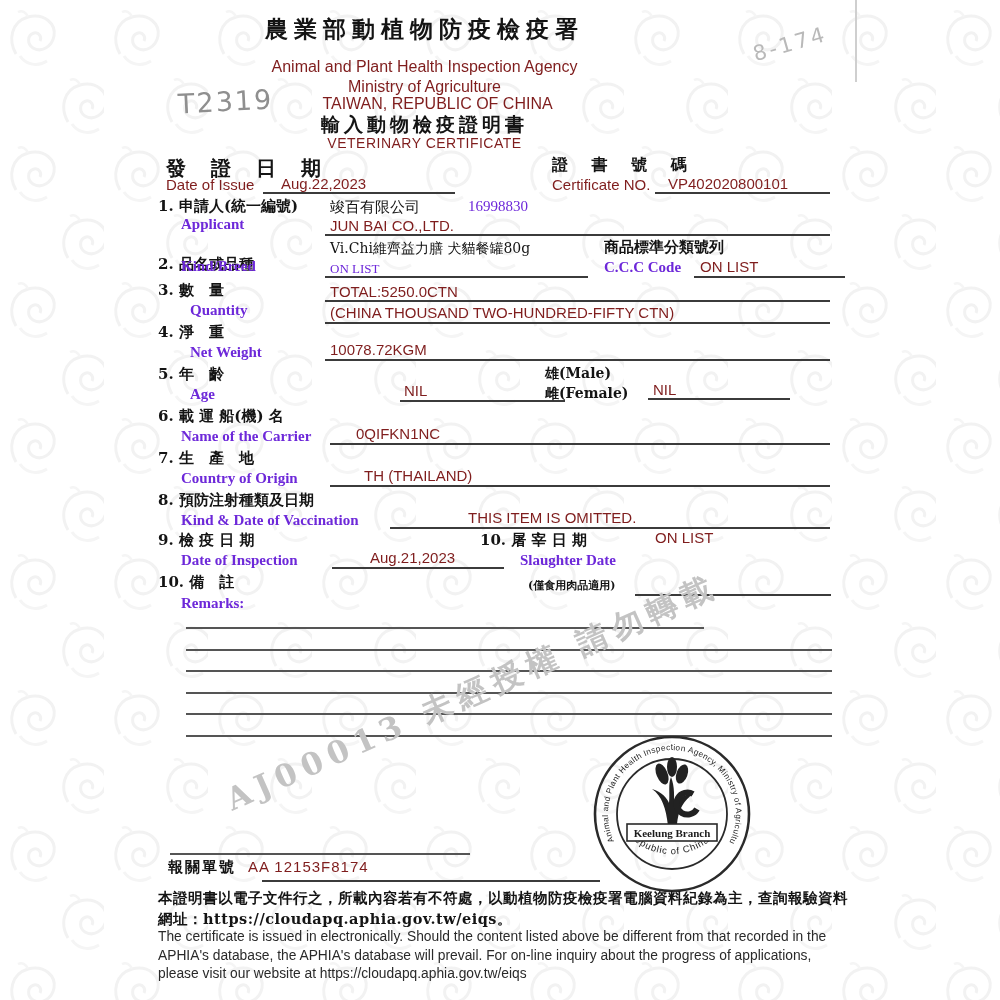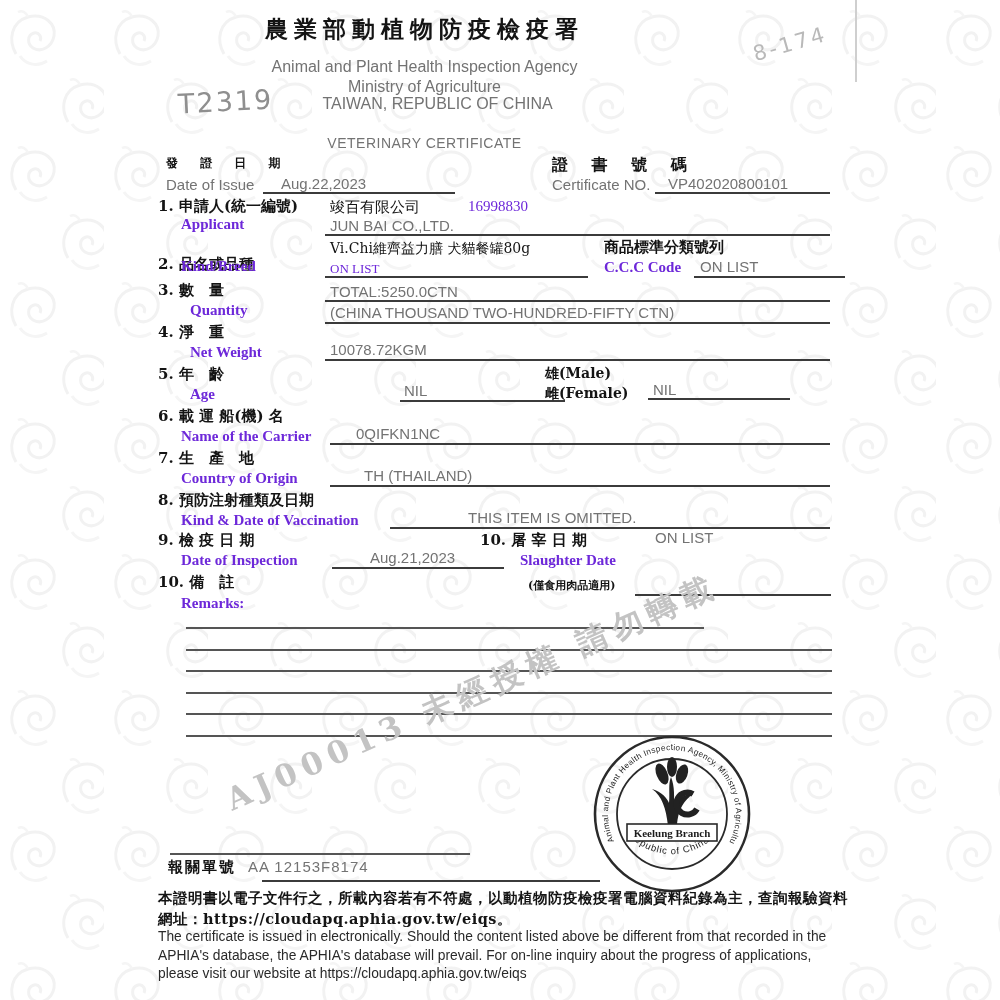--- a/index.html
+++ b/index.html
@@ -1,21 +1,21 @@
 <!DOCTYPE html>
 <html><head>
 <meta charset="utf-8">
 <style>
   html,body{margin:0;padding:0;background:#f3f3f1;}
   .page{position:relative;width:1000px;height:1000px;margin:0 auto;background:#ffffff;overflow:hidden;
         font-family:"Liberation Sans","DejaVu Sans",sans-serif;color:#1d1d1d;}
   .abs{position:absolute;white-space:nowrap;}
   .cn{font-family:"DejaVu Serif","Liberation Serif",serif;font-weight:bold;color:#141414;}
   .enlabel{font-family:Liberation Serif, serif;font-weight:700;color:#6d28d9;}
-  .val{font-family:"Liberation Sans","DejaVu Sans",sans-serif;color:#737373;}
+  .val{font-family:"Liberation Sans","DejaVu Sans",sans-serif;color:#7f1d1d;}
   .line{position:absolute;background:#3b3b3b;height:2px;}
   .thinline{position:absolute;background:#555;height:1.5px;}
   .center{left:0;width:849px;text-align:center;}
   .hw{color:#8f8f8f;font-family:"DejaVu Sans",sans-serif;}
   .wmtext{color:#c3c3c3;font-family:"DejaVu Serif","Liberation Serif",serif;font-weight:bold;
           letter-spacing:7px;font-size:31px;transform:rotate(-24deg);transform-origin:center;}
   .footer-cn{white-space:normal;line-height:21px;font-size:14.5px;letter-spacing:.5px;}
   .footer-en{white-space:normal;line-height:18.5px;font-size:13.8px;color:#2a2a2a;}
   svg text{fill:#1c1c1c;}
 </style>
@@ -41,23 +41,24 @@
 
   <div class="abs" style="left:855px;top:0;width:2px;height:82px;background:#cfcfcf"></div>
 
   <div class="abs hw" style="left:178px;top:86px;font-size:27px;transform:rotate(-3deg);letter-spacing:2px;">T2319</div>
   <div class="abs hw" style="left:752px;top:32px;font-size:21px;color:#b9b9b9;transform:rotate(-16deg);letter-spacing:3px;">8-174</div>
 
   <div class="abs center cn" style="top:14px;font-size:23px;letter-spacing:6px;">農業部動植物防疫檢疫署</div>
   <div class="abs center val" style="top:58px;font-size:16px;">Animal and Plant Health Inspection Agency</div>
   <div class="abs center val" style="top:78px;font-size:16px;">Ministry of Agriculture</div>
   <div class="abs center val" style="top:95px;font-size:16px;padding-left:13px;">TAIWAN, REPUBLIC OF CHINA</div>
+  <div class="abs center cn" style="top:112px;font-size:19px;letter-spacing:4px;">輸入動物檢疫證明書</div>
   <div class="abs center val" style="top:135px;font-size:14px;letter-spacing:.5px;">VETERINARY CERTIFICATE</div>
 
-  <div class="abs cn" style="left:166px;top:155px;font-size:12px;letter-spacing:9px;">發 證 日 期</div>
+  <div class="abs cn" style="left:166px;top:155px;font-size:20px;letter-spacing:9px;">發 證 日 期</div>
   <div class="abs val" style="left:166px;top:176px;font-size:15px;">Date of Issue</div>
   <div class="abs val" style="left:281px;top:175px;font-size:15px;">Aug.22,2023</div>
   <div class="line" style="left:263px;top:192px;width:192px;"></div>
 
   <div class="abs cn" style="left:552px;top:155px;font-size:16px;letter-spacing:9px;">證 書 號 碼</div>
   <div class="abs val" style="left:552px;top:176px;font-size:15px;">Certificate NO.</div>
   <div class="abs val" style="left:668px;top:175px;font-size:15px;">VP402020800101</div>
   <div class="line" style="left:655px;top:192px;width:175px;"></div>
 
   <div class="abs cn" style="left:158px;top:197px;font-size:15px;">1. 申請人(統一編號)</div>

